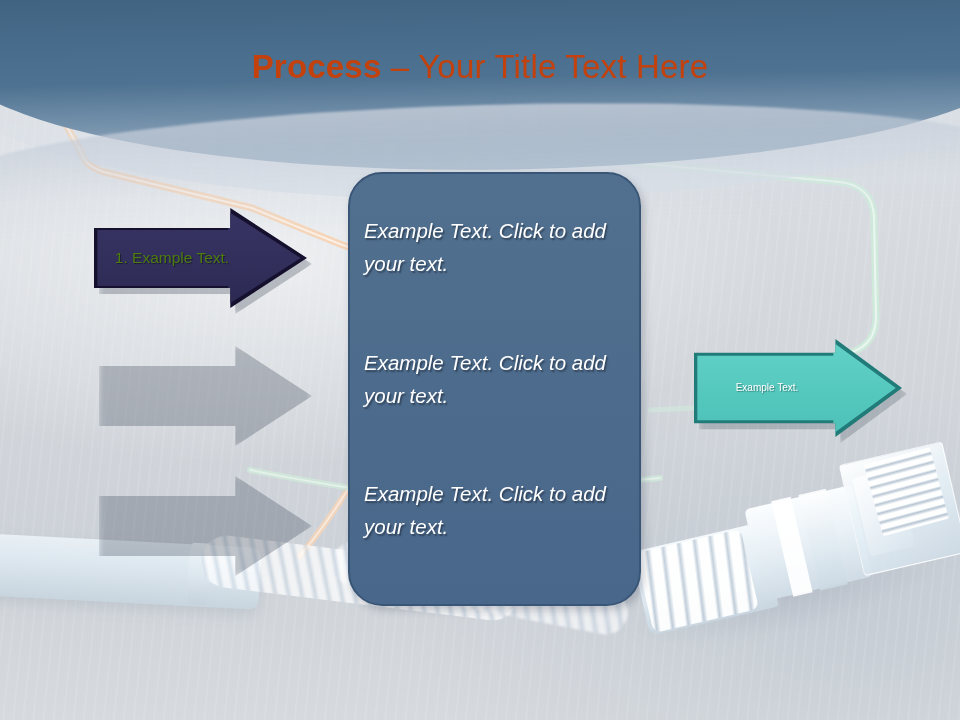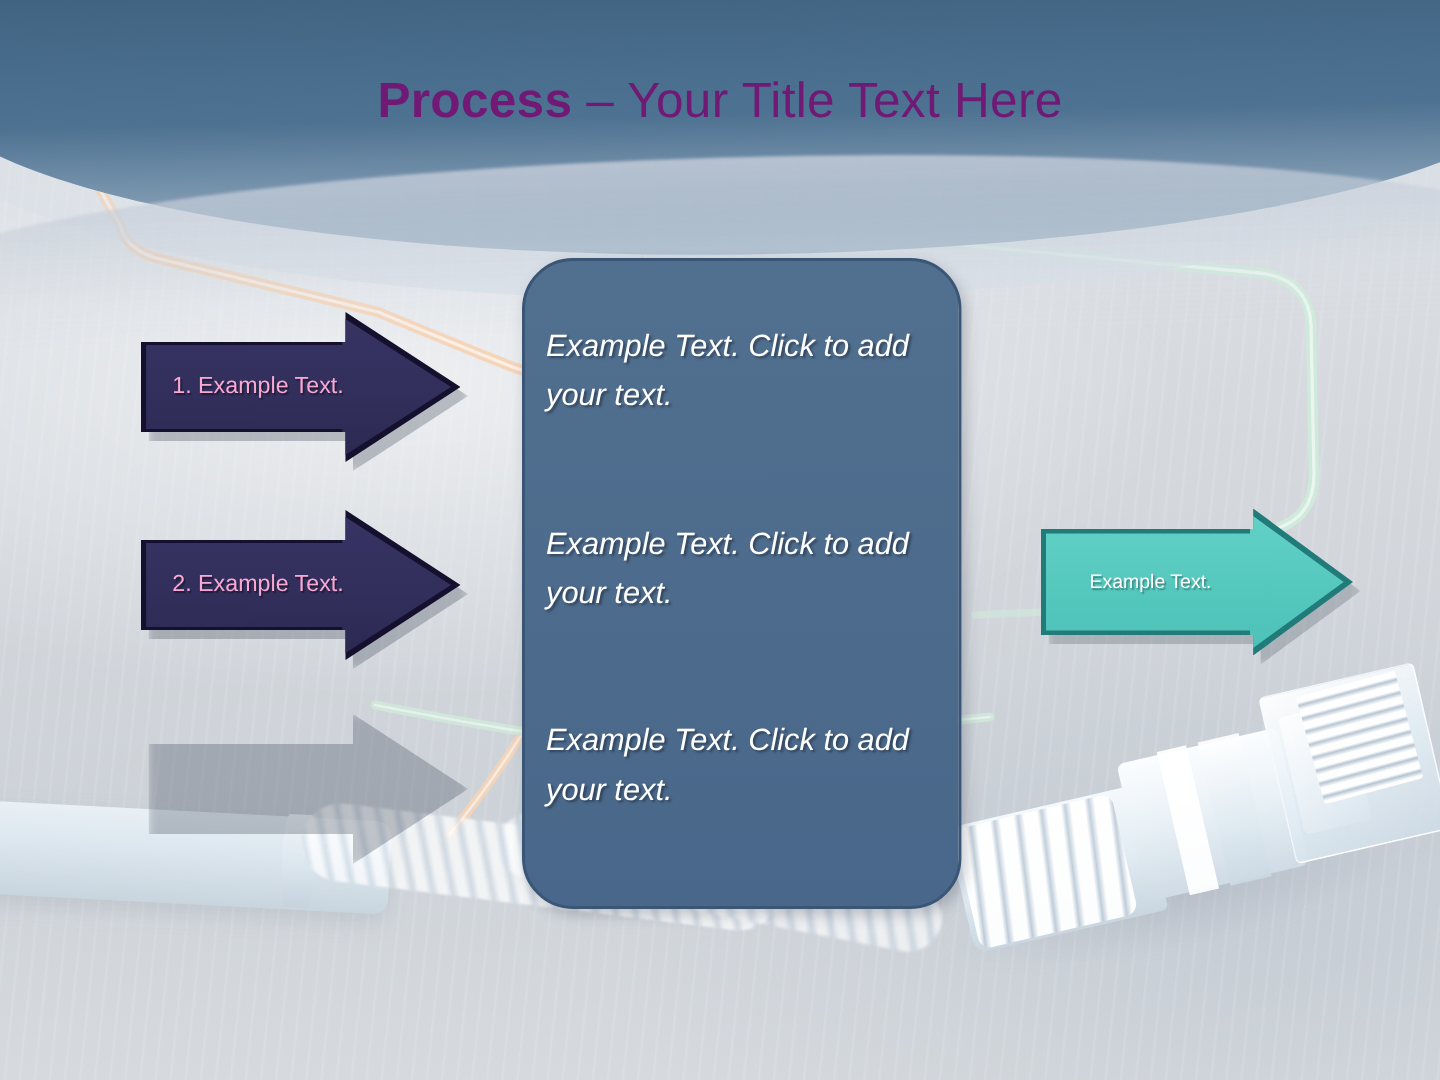--- a/index.html
+++ b/index.html
@@ -233,21 +233,21 @@
     filter: blur(4px);
   }
 
   
   .title {
     position: absolute;
     left: 0;
     top: 46px;
     width: 960px;
     text-align: center;
-    color: #701a75;
+    color: #c2410c;
     font-size: 33px;
     line-height: 42px;
     letter-spacing: 0.2px;
     white-space: nowrap;
   }
   .title .bold { font-weight: 700; }
   .title .rest { font-weight: 400; }
 
   
   .step-arrow {
@@ -266,21 +266,21 @@
     background: linear-gradient(180deg, #373464 0%, #322f5c 55%, #2b2851 100%);
   }
   .step-arrow .lbl {
     position: absolute;
     left: 8px;
     top: 38px;
     width: 140px;
     height: 24px;
     line-height: 24px;
     text-align: center;
-    color: #f9a8d4;
+    color: #4d7c0f;
     font-size: 15.5px;
     font-weight: 400;
     text-shadow: 1px 1px 1px rgba(0,0,0,0.45);
     white-space: nowrap;
   }
   .arrow-shadow {
     position: absolute;
     width: 213px;
     height: 100px;
     -webkit-clip-path: polygon(0% 20%, 64% 20%, 64% 0%, 100% 50%, 64% 100%, 64% 80%, 0% 80%);
@@ -343,21 +343,21 @@
   }
   #teal-arrow .lbl {
     position: absolute;
     left: 6px;
     top: 36px;
     width: 134px;
     height: 26px;
     line-height: 26px;
     text-align: center;
     color: #ffffff;
-    font-size: 13px;
+    font-size: 10px;
     text-shadow: 1px 1px 1px rgba(0,0,0,0.35);
     white-space: nowrap;
   }
   #teal-shadow {
     position: absolute;
     left: 699px;
     top: 345px;
     width: 208px;
     height: 98px;
     -webkit-clip-path: polygon(0% 14%, 68% 14%, 68% 0%, 100% 50%, 68% 100%, 68% 86%, 0% 86%);
@@ -415,24 +415,20 @@
     <span class="bold">Process</span><span class="rest"> – Your Title Text Here</span>
   </div>
 
   <div class="arrow-shadow" id="step1s"></div>
   <div class="step-arrow" id="step1">
     <div class="inner"></div>
     <div class="lbl">1. Example Text.</div>
   </div>
 
   <div class="arrow-shadow" id="step2s"></div>
-  <div class="step-arrow" id="step2">
-    <div class="inner"></div>
-    <div class="lbl">2. Example Text.</div>
-  </div>
 
   <div class="arrow-shadow" id="step3s"></div>
 
   <div id="center-box">
     <div class="cb-text" id="cb1">Example Text. Click  to add your text.</div>
     <div class="cb-text" id="cb2">Example Text. Click  to add your text.</div>
     <div class="cb-text" id="cb3">Example Text. Click  to add your text.</div>
   </div>
 
   <div id="teal-shadow"></div>

